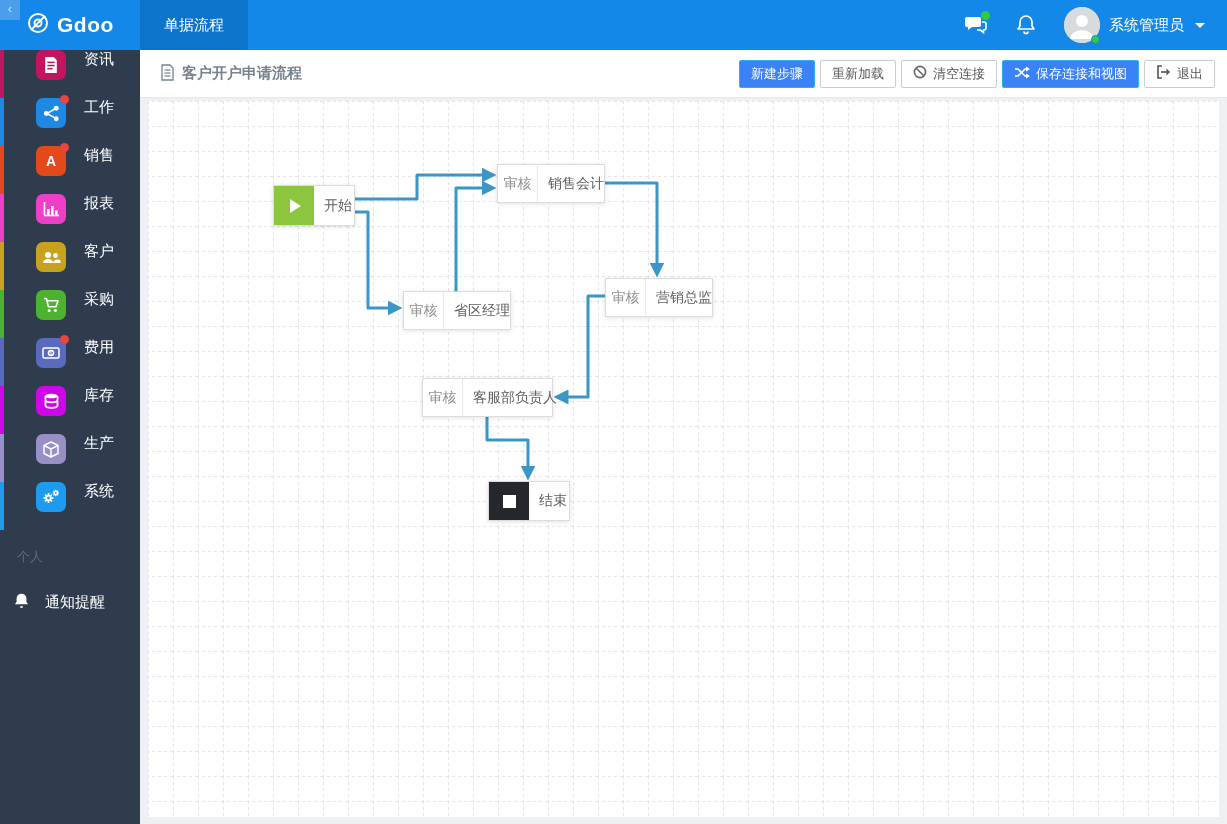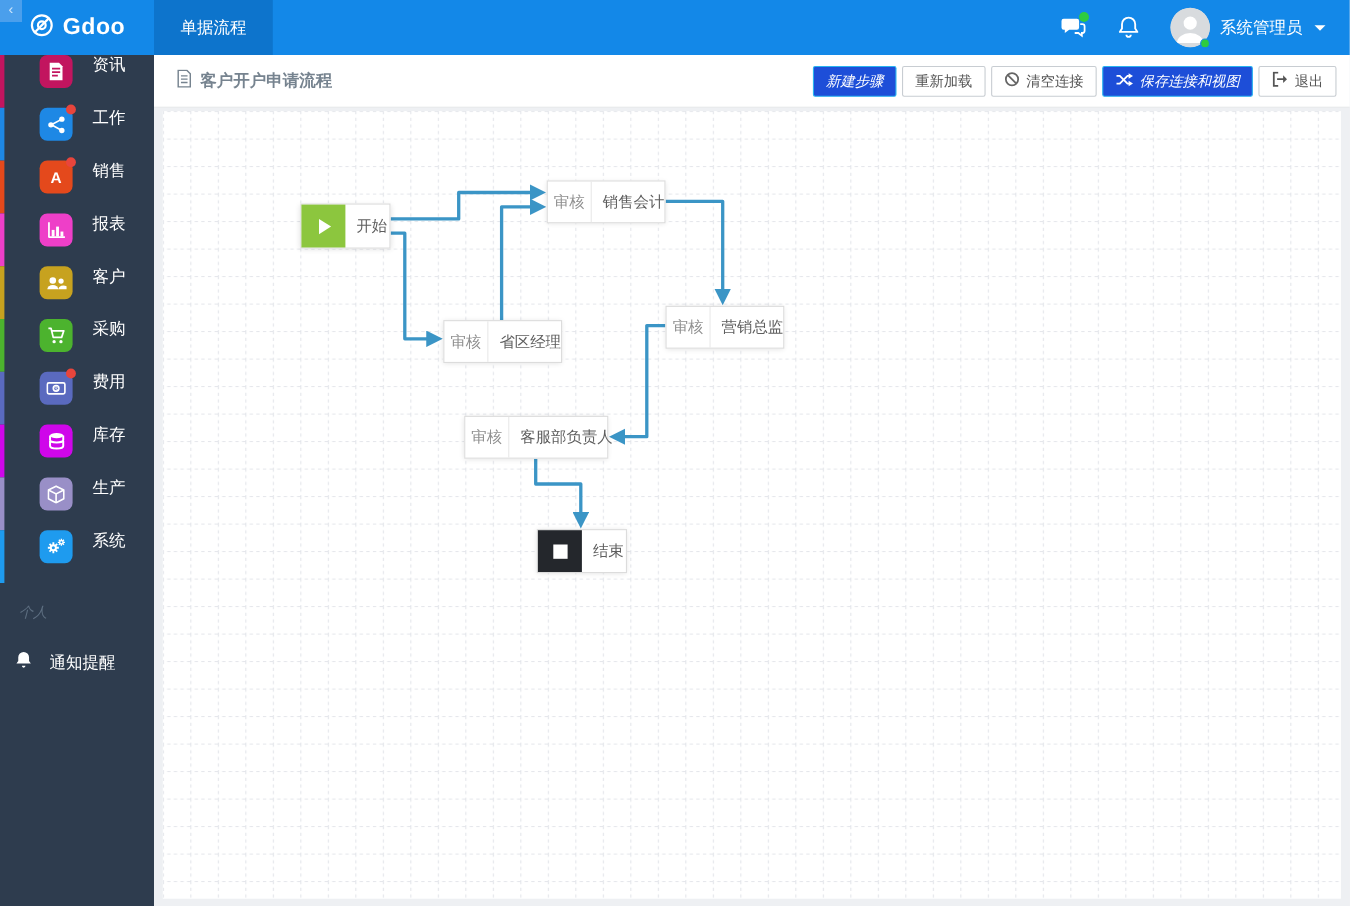--- a/index.html
+++ b/index.html
@@ -35,36 +35,36 @@
   
   .sidebar { position:absolute; left:0; top:50px; width:140px; height:774px;
     background:#2e3c4e; z-index:20; }
   .side-item { position:relative; height:48px; display:flex; align-items:flex-start;
     padding-left:36px; gap:18px; cursor:pointer; color:#fff; font-size:15px; }
   .side-strip { position:absolute; left:0; top:0; width:4px; height:48px; }
   .side-icobox { position:relative; width:30px; height:30px; border-radius:7px;
     display:flex; align-items:center; justify-content:center; flex:0 0 30px; }
   .side-badge { position:absolute; right:-3px; top:-3px; width:9px; height:9px;
     border-radius:50%; background:#e8453c; }
-  .side-section { margin:18px 0 0 17px; color:#5d6e80; font-size:13px;font-style:italic; }
+  .side-section { margin:18px 0 0 17px; color:#5d6e80; font-size:13px; }
   .side-notice { display:flex; align-items:center; gap:15px; padding-left:13px;
     margin-top:16px; height:40px; color:#fff; font-size:15px; cursor:pointer; }
 
   
   .main { position:absolute; left:140px; top:50px; width:1087px; height:774px;
     background:#eef0f3; }
   .toolbar { position:absolute; left:0; top:0; width:100%; height:48px; background:#fff;
     border-bottom:1px solid #e4e7e9; display:flex; align-items:center; padding:0 12px 0 20px; }
   .page-title { display:flex; align-items:center; gap:7px; color:#76838f; font-size:15px;font-weight:bold; }
   .tb-buttons { margin-left:auto; display:flex; gap:5px; }
   .btn { display:flex; align-items:center; gap:6px; height:28px; padding:0 11px;
     font-size:13px; border-radius:2px; cursor:pointer; border:1px solid transparent;
     background:#fff; color:#555; }
   .btn.default { border-color:#c8cdd2; }
-  .btn.primary { background:#1d4ed8; color:#fff; border-color:#28b3ef;font-style:italic; }
+  .btn.primary { background:#3b82f6; color:#fff; border-color:#28b3ef; }
 
   
   .canvas { position:absolute; left:8px; top:51px; width:1071px; height:716px;
     background:#fff; }
   .canvas svg.layer { position:absolute; left:0; top:0; }
 
   
   .node { position:absolute; display:flex; align-items:stretch; background:#fff;
     border:1px solid #dcdcdc; box-shadow:0 1px 5px rgba(0,0,0,.12); cursor:move; z-index:5; }
   .node .icobox { width:40px; display:flex; align-items:center; justify-content:center;

